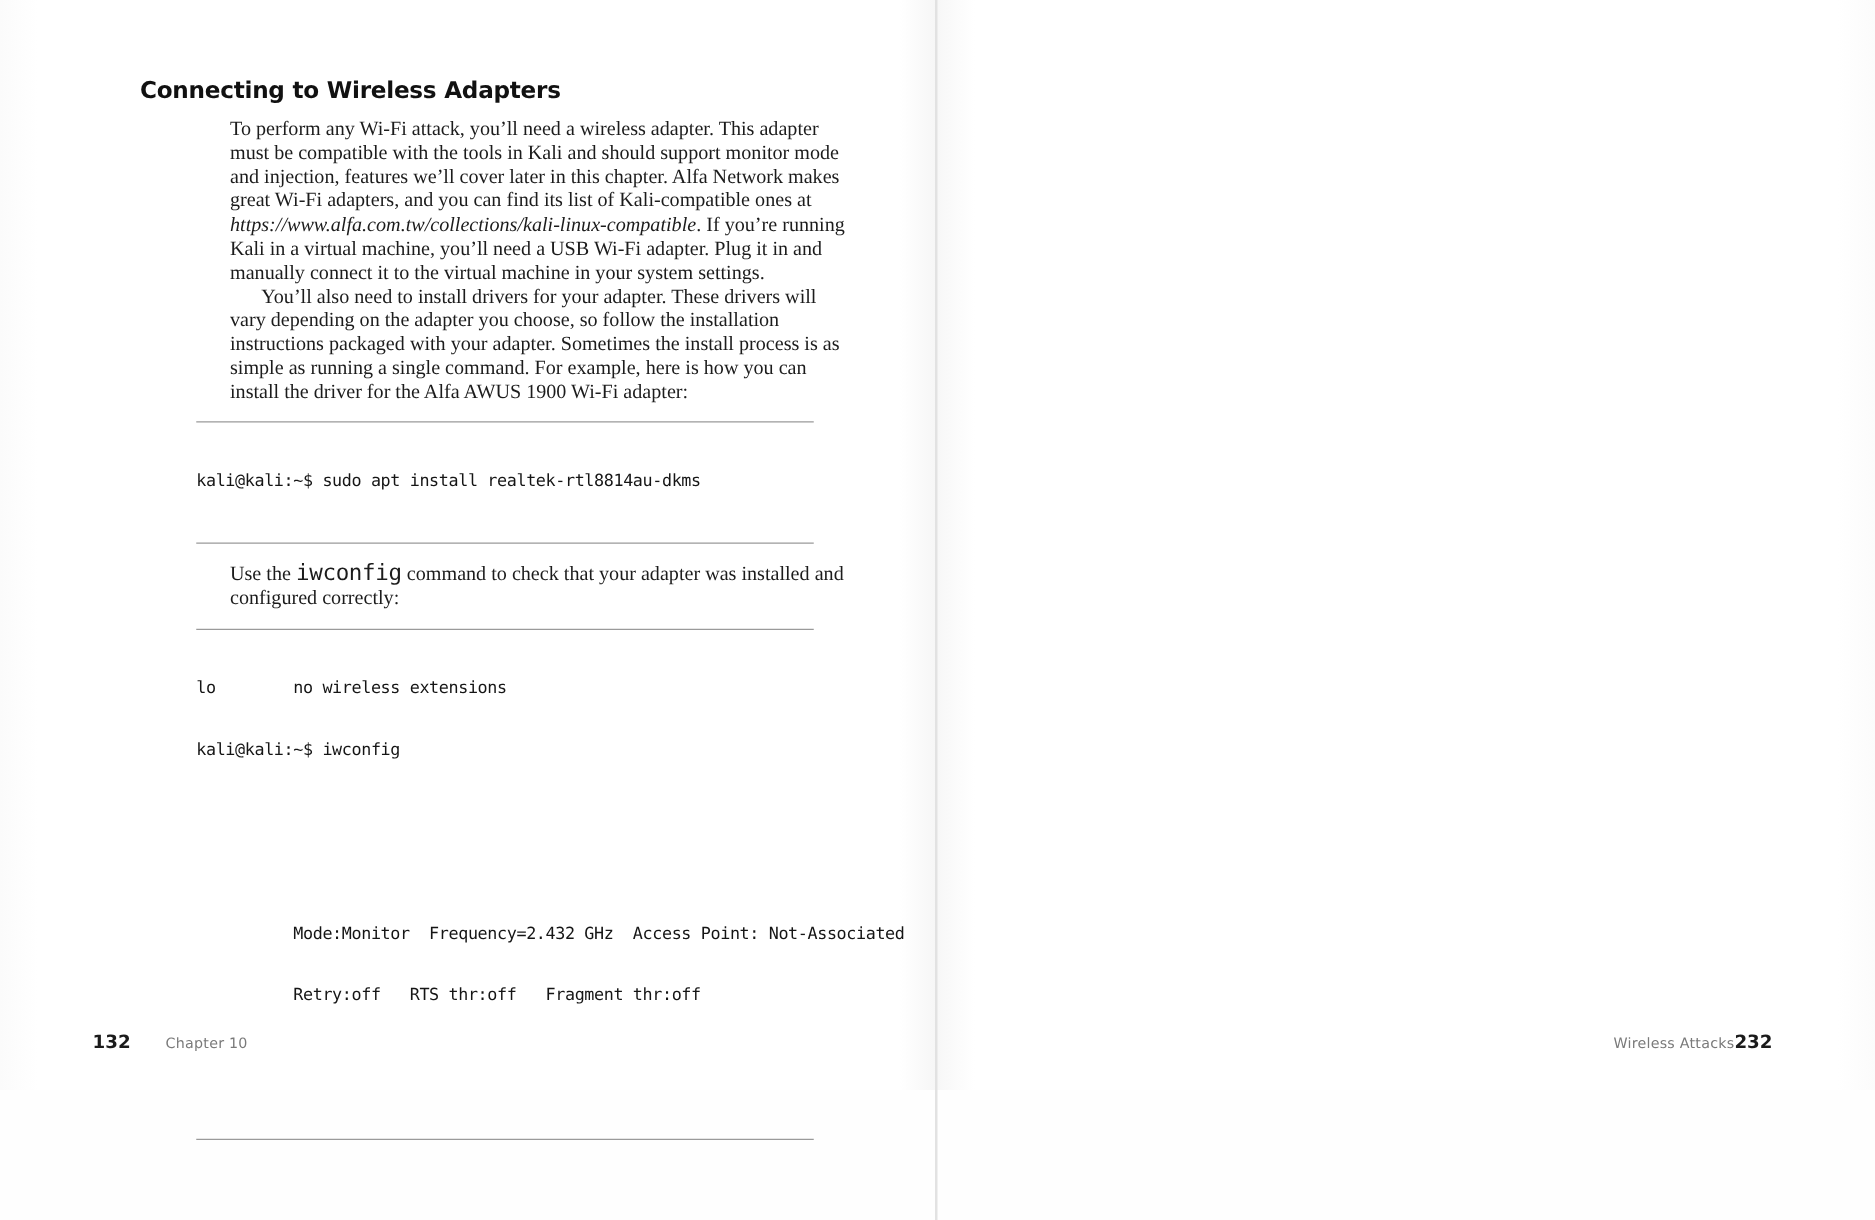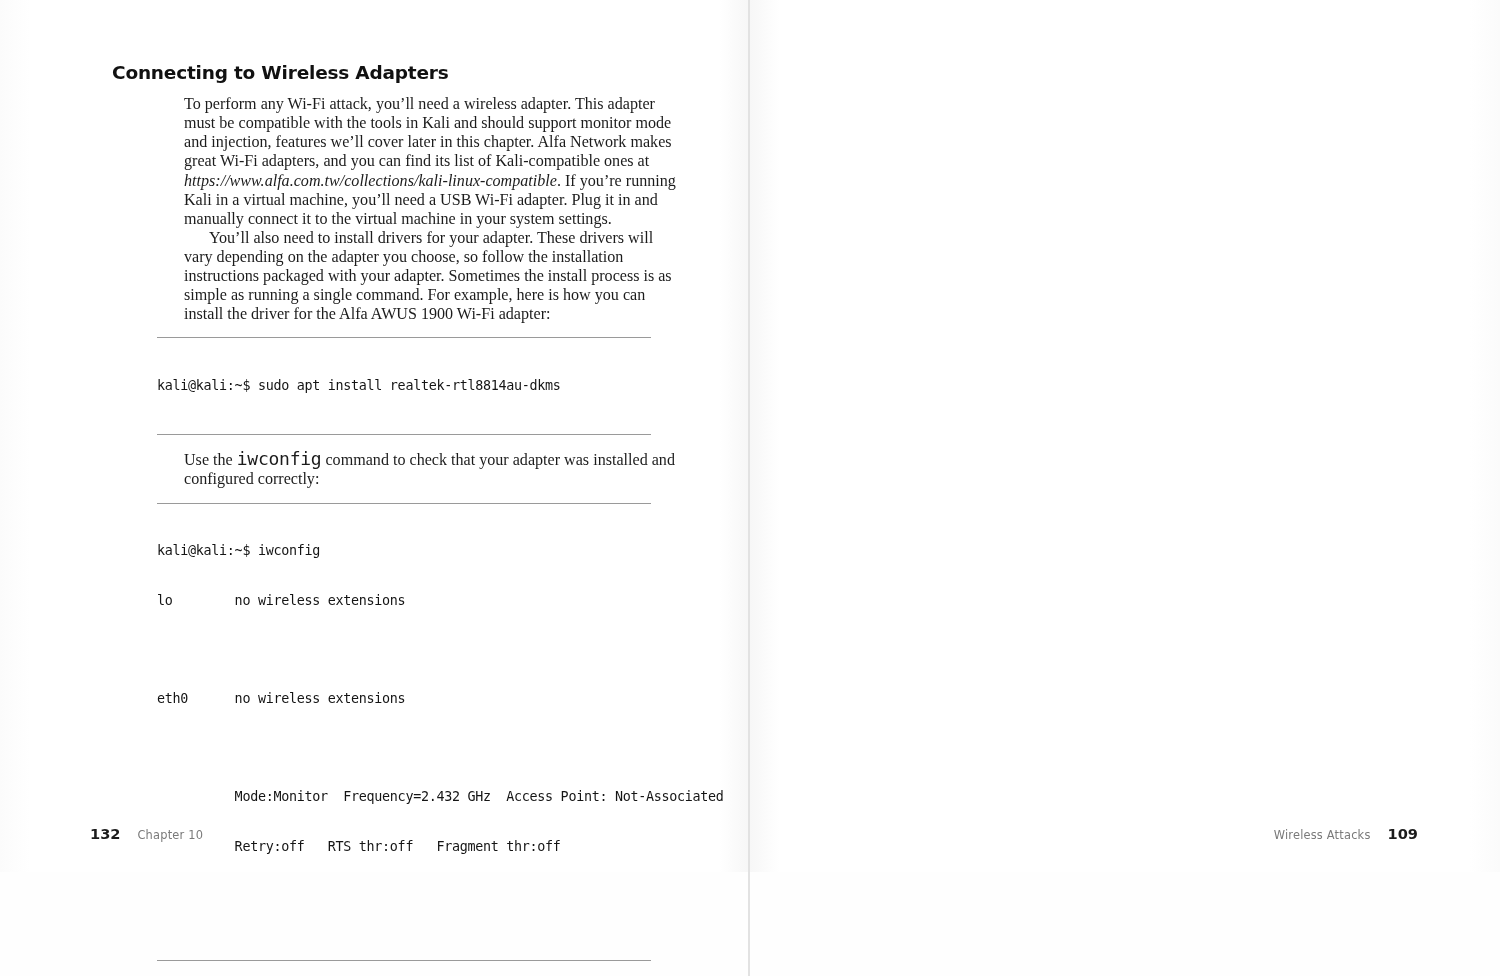--- a/index.html
+++ b/index.html
@@ -100,35 +100,35 @@
 
   
   .footer {
     position: absolute;
     bottom: 30px;
     font-family: "DejaVu Sans", sans-serif;
     display: flex;
     align-items: baseline;
     color: #6d6d6d;
   }
-  .footer-left  { left: 90px; }
+  .footer-left  { left: 74px; gap: 11px; }
   .footer-right { right: 82px; }
   .folio {
     font-size: 14.6px;
     font-weight: bold;
     color: #1b1b1b;
     letter-spacing: 0px;
   }
   .runhead {
     font-size: 11.4px;
     color: #7a7a7a;
     letter-spacing: 0.2px;
   }
   .footer-left .runhead  { margin-left: 17px; }
-  .footer-right .runhead { margin-right: 17px; }
+  .footer-right .runhead { }
 </style>
 </head>
 <body>
 
 <div id="spread">
 
   <div class="page page-left">
     <div class="col col-left">
 
       <h2 class="section">Connecting to Wireless Adapters</h2>
@@ -137,24 +137,23 @@
 
       <p class="body hang indent">You’ll also need to install drivers for your adapter. These drivers will vary depending on the adapter you choose, so follow the installation instructions packaged with your adapter. Sometimes the install process is as simple as running a single command. For example, here is how you can install the driver for the Alfa AWUS 1900 Wi-Fi adapter:</p>
 
       <div class="listing left-block">
         <span class="ln">kali@kali:~$ sudo apt install realtek-rtl8814au-dkms</span>
       </div>
 
       <p class="body hang"><span>Use the </span><code>iwconfig</code><span> command to check that your adapter was installed and configured correctly:</span></p>
 
       <div class="listing left-block">
+        <span class="ln">lo        no wireless extensions</span>
         <span class="ln">kali@kali:~$ iwconfig</span>
-        <span class="ln">lo        no wireless extensions</span>
         <span class="ln blank"></span>
-        <span class="ln">eth0      no wireless extensions</span>
         <span class="ln blank"></span>
         <span class="ln">          Mode:Monitor  Frequency=2.432 GHz  Access Point: Not-Associated</span>
         <span class="ln">          Retry:off   RTS thr:off   Fragment thr:off</span>
         
         
         
         
       </div>
 
     </div>
@@ -162,19 +161,19 @@
     <div class="footer footer-left">
       <span class="folio">132</span>
       <span class="runhead">Chapter 10</span>
     </div>
   </div>
 
   <div class="page page-right">
 
     <div class="footer footer-right">
       <span class="runhead">Wireless Attacks</span>
-      <span class="folio">109</span>
+      <span class="folio">232</span>
     </div>
   </div>
 
 </div>
 
 <div id="gutter"></div>
 
 </body></html>

